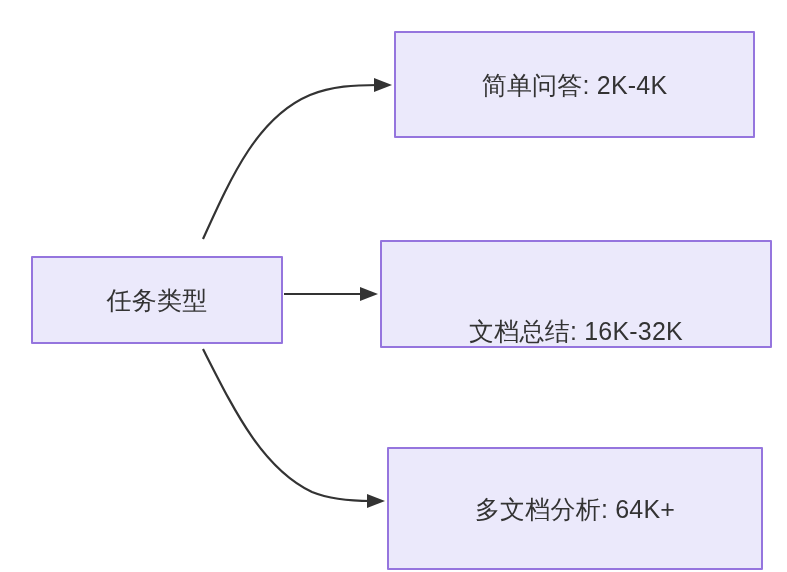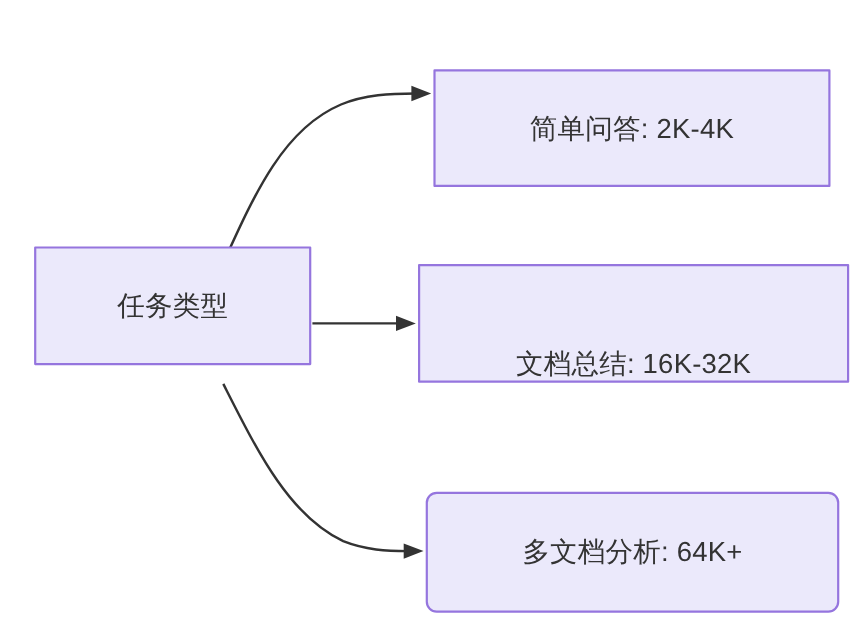--- a/index.html
+++ b/index.html
@@ -38,44 +38,42 @@
     font-size: 25px;
     line-height: 1.2;
     letter-spacing: 0.2px;
     white-space: nowrap;
   }
   .node-label {
     display: block;
   }
   #node-root {
     left: 31px;
-    top: 224px;
+    top: 256px;
     width: 252px;
-    height: 108px;
+    height: 88px;
   }
   #node-simple-qa {
     left: 394px;
     top: 31px;
     width: 361px;
     height: 107px;
-    margin-top: 32px;
   }
   #node-doc-summary {
     left: 380px;
     top: 240px;
     width: 392px;
     height: 108px;
     align-items: flex-end;
   }
   #node-multi-doc {
     left: 387px;
     top: 447px;
     width: 376px;
-    height: 110px;
-    border-radius: 10px;
+    height: 123px;
   }
   .edge-path {
     fill: none;
     stroke: #333333;
     stroke-width: 2.2px;
   }
   .arrow-head {
     fill: #333333;
     stroke: none;
   }

